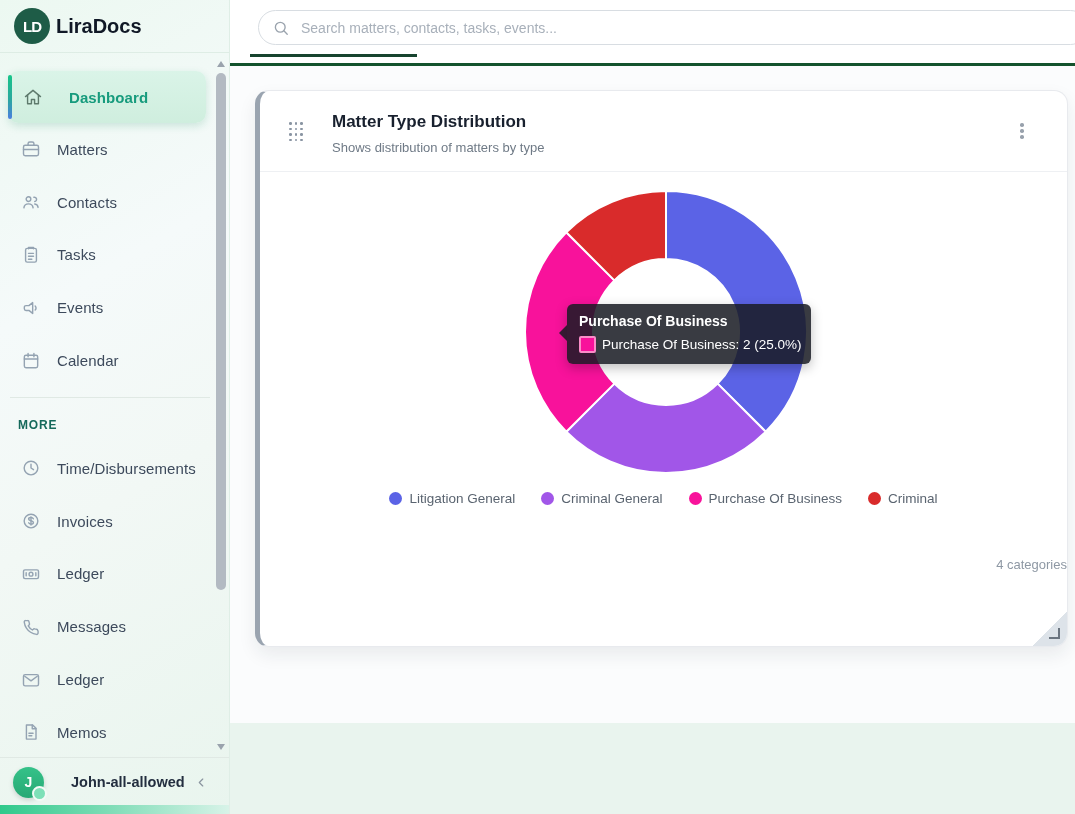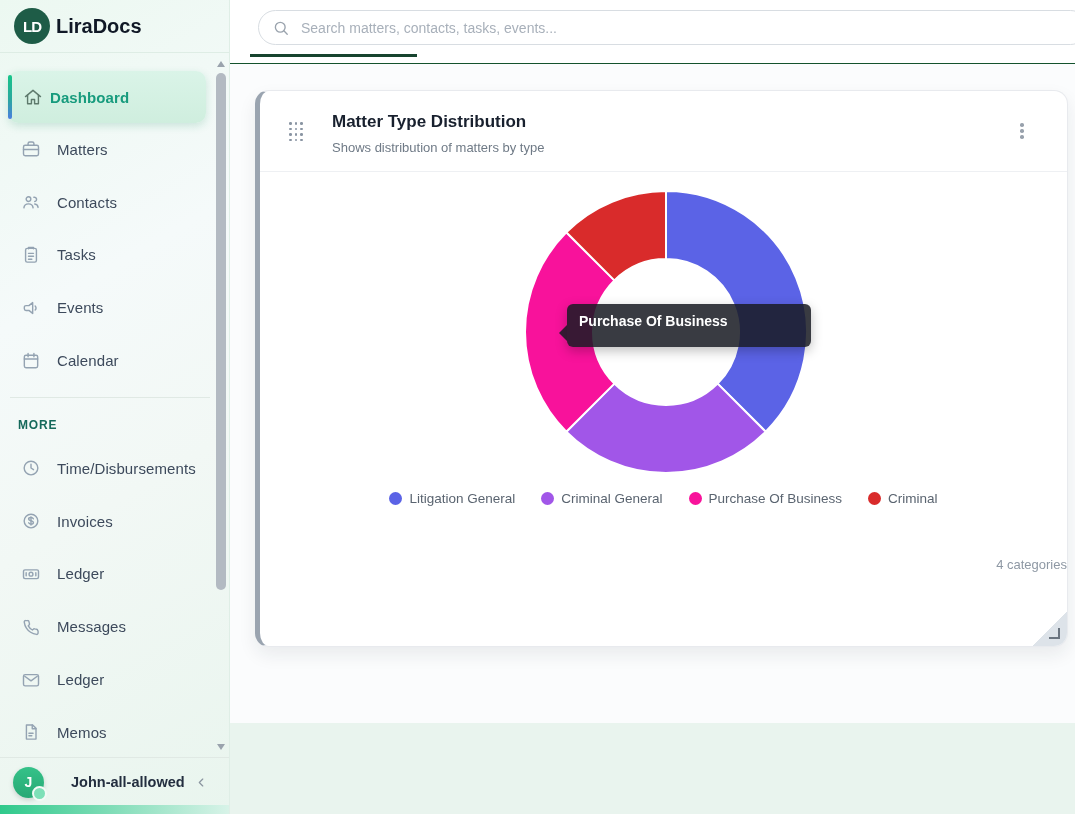--- a/index.html
+++ b/index.html
@@ -21,21 +21,21 @@
   .nav-label{margin-left:15px;font-size:15px;font-weight:500;letter-spacing:.1px;}
   #nav-list{position:absolute;top:71px;left:0;width:214px;}
   #more-list{position:absolute;top:442px;left:0;width:214px;}
 
   .nav-item.active{margin:0 8px 0 8px;height:52px;padding-left:14px;border-radius:10px;
     background:linear-gradient(180deg,#daf4e8 0%,#cfeede 100%);
     box-shadow:0 3px 8px rgba(20,140,95,.18);}
   .nav-item.active::before{content:"";position:absolute;left:0;top:4px;bottom:4px;width:4px;border-radius:4px;
     background:linear-gradient(180deg,#17c589 0%,#2aa89e 55%,#4b7ee0 100%);}
   .nav-item.active .icon{color:#5e7a6d;}
-  .nav-item.active .nav-label{color:#179b7d;font-weight:600;margin-left:6px;}
+  .nav-item.active .nav-label{color:#179b7d;font-weight:600;margin-left:25px;}
 
   .sb-divider{position:absolute;left:10px;width:200px;height:1px;background:#e0e9e4;}
   #more-label{position:absolute;left:18px;top:418px;font-size:12px;font-weight:bold;color:#15695b;letter-spacing:.8px;}
 
   
   .sb-scroll-arrow{position:absolute;left:215px;width:12px;height:12px;cursor:pointer;}
   .sb-scroll-arrow::before{content:"";position:absolute;left:2px;border-left:4px solid transparent;border-right:4px solid transparent;}
   #sb-arrow-up{top:58px;}
   #sb-arrow-up::before{top:3px;border-bottom:6px solid #9aa3ad;}
   #sb-arrow-down{top:741px;}
@@ -49,21 +49,21 @@
     display:flex;align-items:center;justify-content:center;box-shadow:0 2px 5px rgba(0,0,0,.15);}
   .avatar-status{position:absolute;right:-3px;bottom:-3px;width:11px;height:11px;border-radius:50%;
     background:#7ee0b8;border:2px solid #f3faf6;}
   .user-name{margin-left:27px;font-size:14.5px;font-weight:bold;color:#232e3f;}
   .user-chevron{margin-left:auto;margin-right:20px;color:#8b95a0;display:flex;}
   .user-chevron svg{width:15px;height:15px;}
   #sb-bottom-strip{position:absolute;left:0;bottom:0;width:229px;height:9px;
     background:linear-gradient(90deg,#2fc98b 0%,#7adbb4 45%,#d8f3e8 100%);}
 
   
-  #topbar{position:absolute;left:230px;top:0;width:845px;height:63px;background:#fff;border-bottom:1px solid #14532d;z-index:4;}
+  #topbar{position:absolute;left:230px;top:0;width:845px;height:63px;background:#fff;border-bottom:3px solid #14532d;z-index:4;}
   .search-pill{position:absolute;left:28px;top:10px;width:830px;height:35px;border:1px solid #d8dde2;border-radius:18px;
     background:#fff;display:flex;align-items:center;box-sizing:border-box;padding-left:13px;}
   .search-pill .icon{color:#9aa3ad;display:flex;}
   .search-pill .icon svg{width:18px;height:18px;}
   .search-pill input{border:none;outline:none;background:transparent;margin-left:9px;font-size:14px;color:#374151;width:700px;
     font-family:"Liberation Sans","DejaVu Sans",sans-serif;}
   .search-pill input::placeholder{color:#a8b0ba;}
   #tab-underline{position:absolute;left:20px;top:54px;width:167px;height:3px;background:#17442f;}
 
   
@@ -306,20 +306,24 @@
         <svg id="donut" width="300" height="300" viewBox="0 0 300 300">
             <path d="M 150.00 9.00 A 141 141 0 0 1 249.70 249.70 L 201.62 201.62 A 73 73 0 0 0 150.00 77.00 Z" fill="#5b63e6" stroke="#ffffff" stroke-width="2" stroke-linejoin="round"></path>
             <path d="M 249.70 249.70 A 141 141 0 0 1 50.30 249.70 L 98.38 201.62 A 73 73 0 0 0 201.62 201.62 Z" fill="#a156e8" stroke="#ffffff" stroke-width="2" stroke-linejoin="round"></path>
             <path d="M 50.30 249.70 A 141 141 0 0 1 50.30 50.30 L 98.38 98.38 A 73 73 0 0 0 98.38 201.62 Z" fill="#f8129b" stroke="#ffffff" stroke-width="2" stroke-linejoin="round"></path>
             <path d="M 50.30 50.30 A 141 141 0 0 1 150.00 9.00 L 150.00 77.00 A 73 73 0 0 0 98.38 98.38 Z" fill="#d92b2b" stroke="#ffffff" stroke-width="2" stroke-linejoin="round"></path>
           </svg>
       </div>
 
       <div id="chart-tooltip">
         <div class="tt-title">Purchase Of Business</div>
+        <div class="tt-row">
+          <span class="tt-swatch" id="tt-swatch" style="background: rgb(248, 18, 155);"></span>
+          <span class="tt-text">Purchase Of Business: 2 (25.0%)</span>
+        </div>
       </div>
 
       <div id="legend">
           <div class="legend-item">
             <span class="legend-dot" style="background:#5b63e6"></span>
             <span class="legend-text">Litigation General</span>
           </div>
           <div class="legend-item">
             <span class="legend-dot" style="background:#a156e8"></span>
             <span class="legend-text">Criminal General</span>

